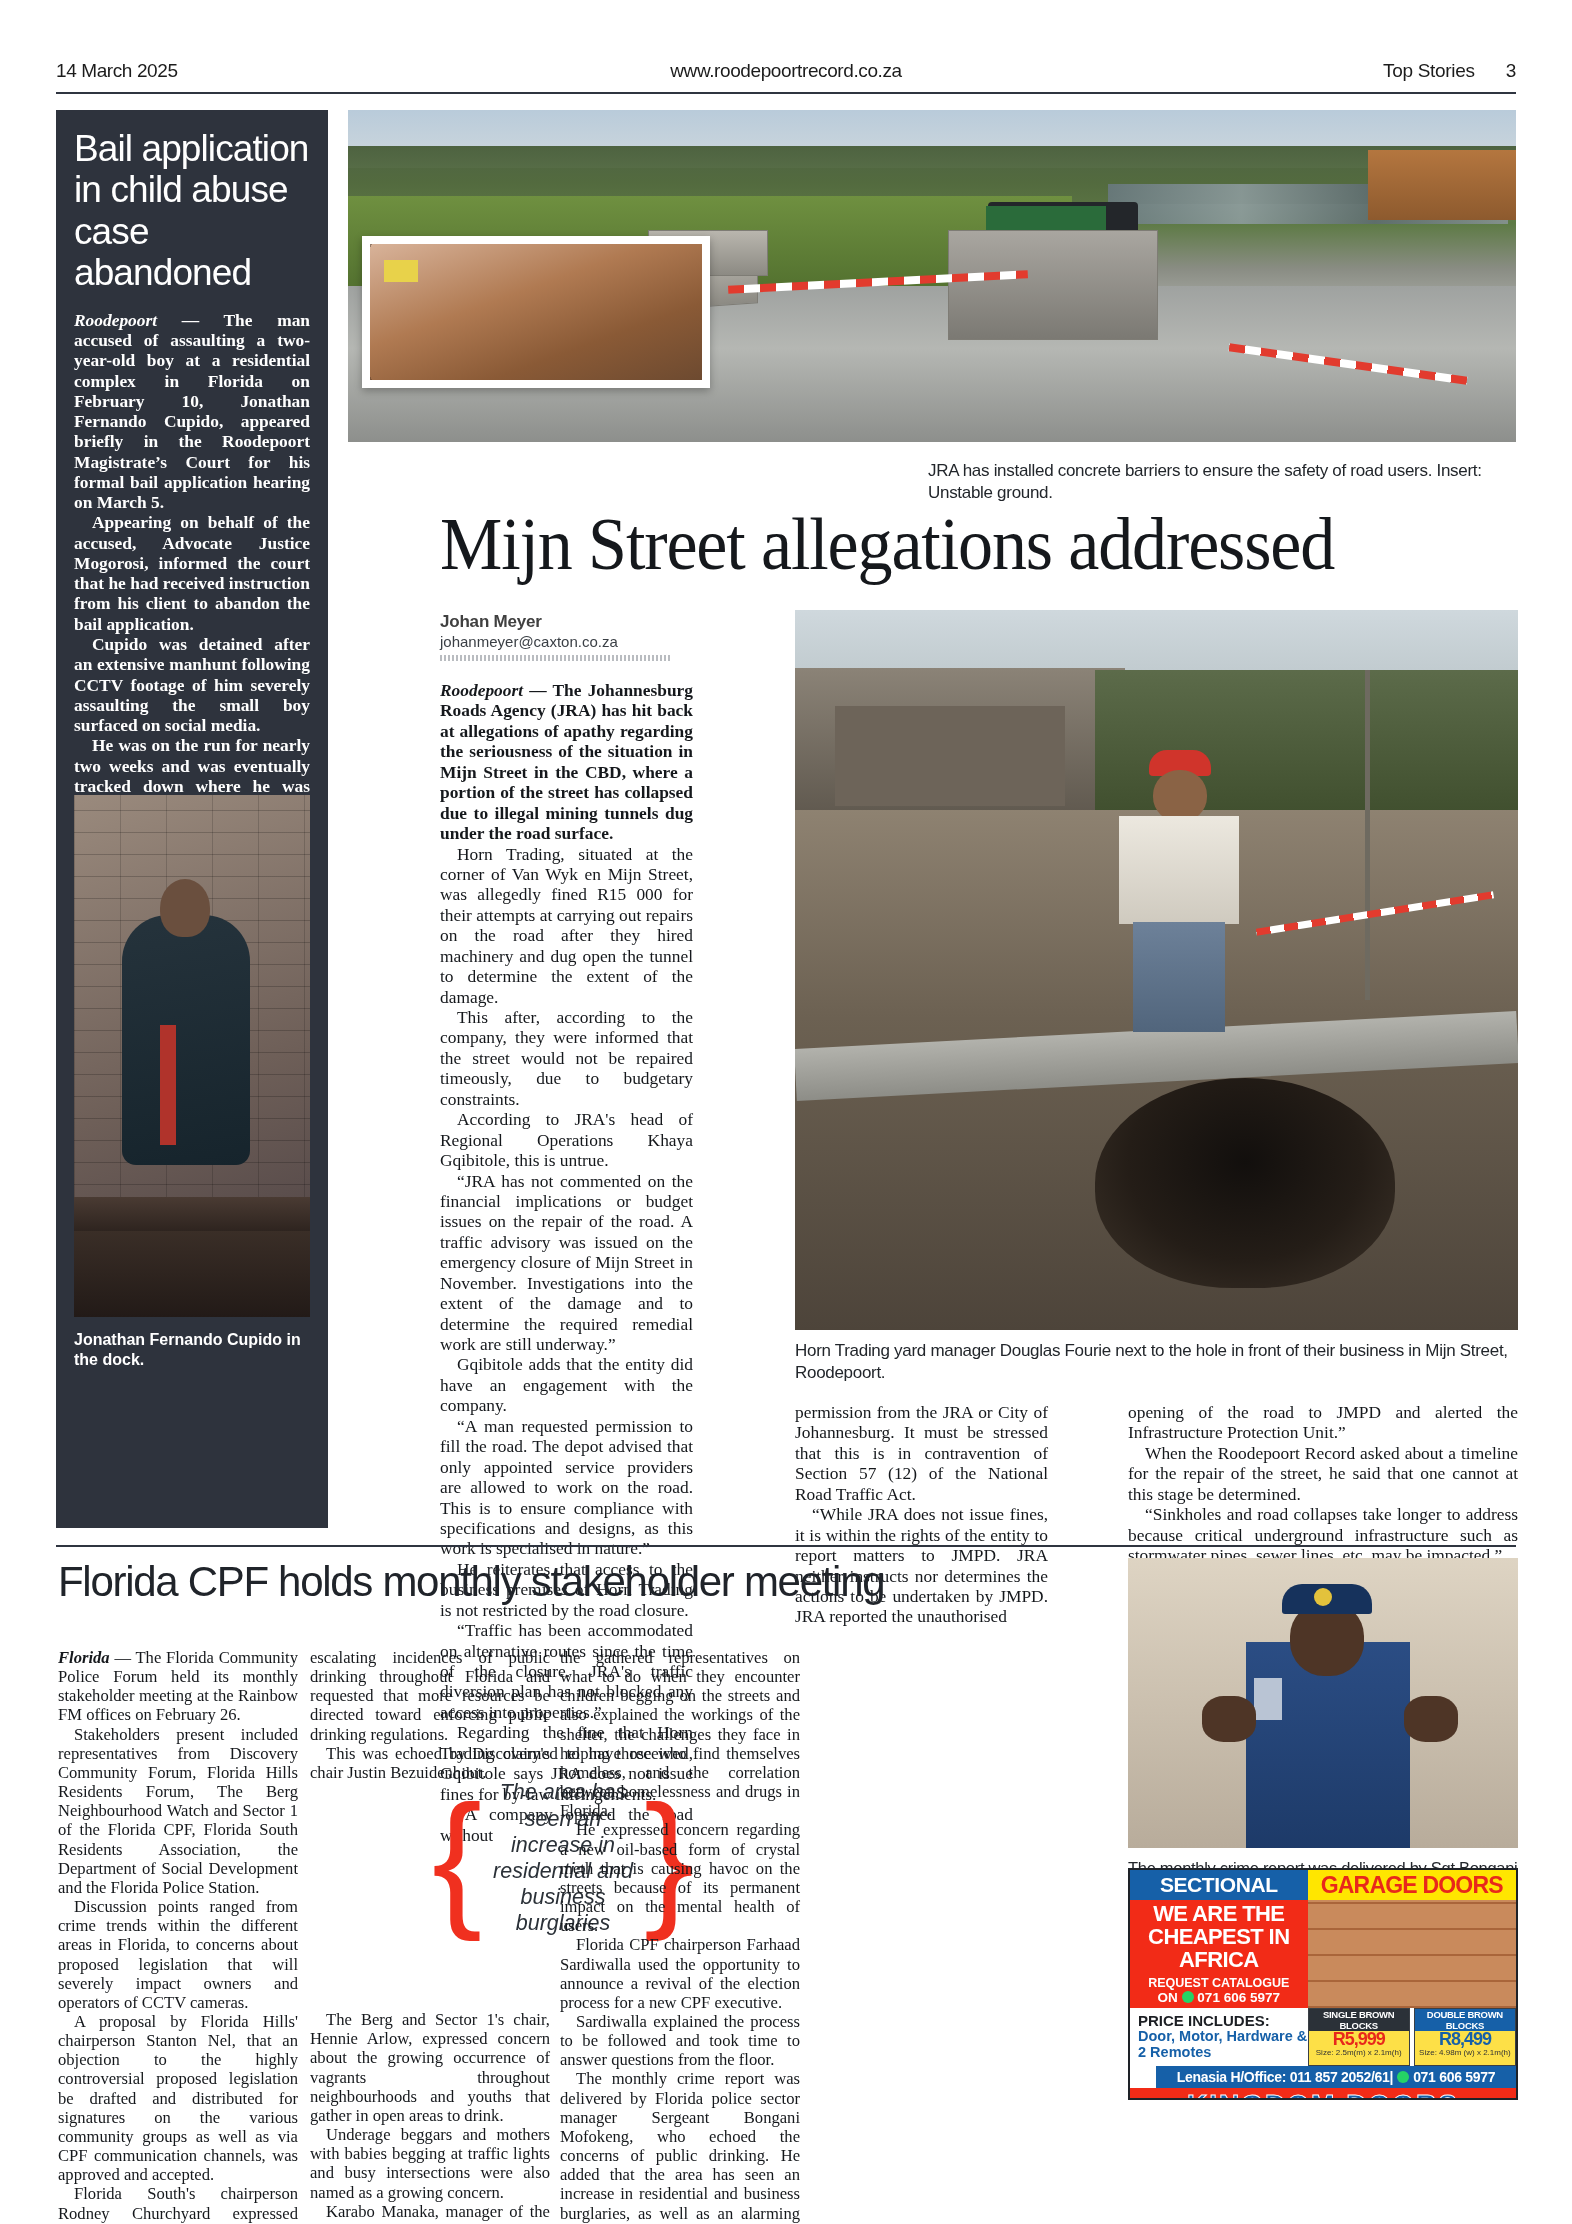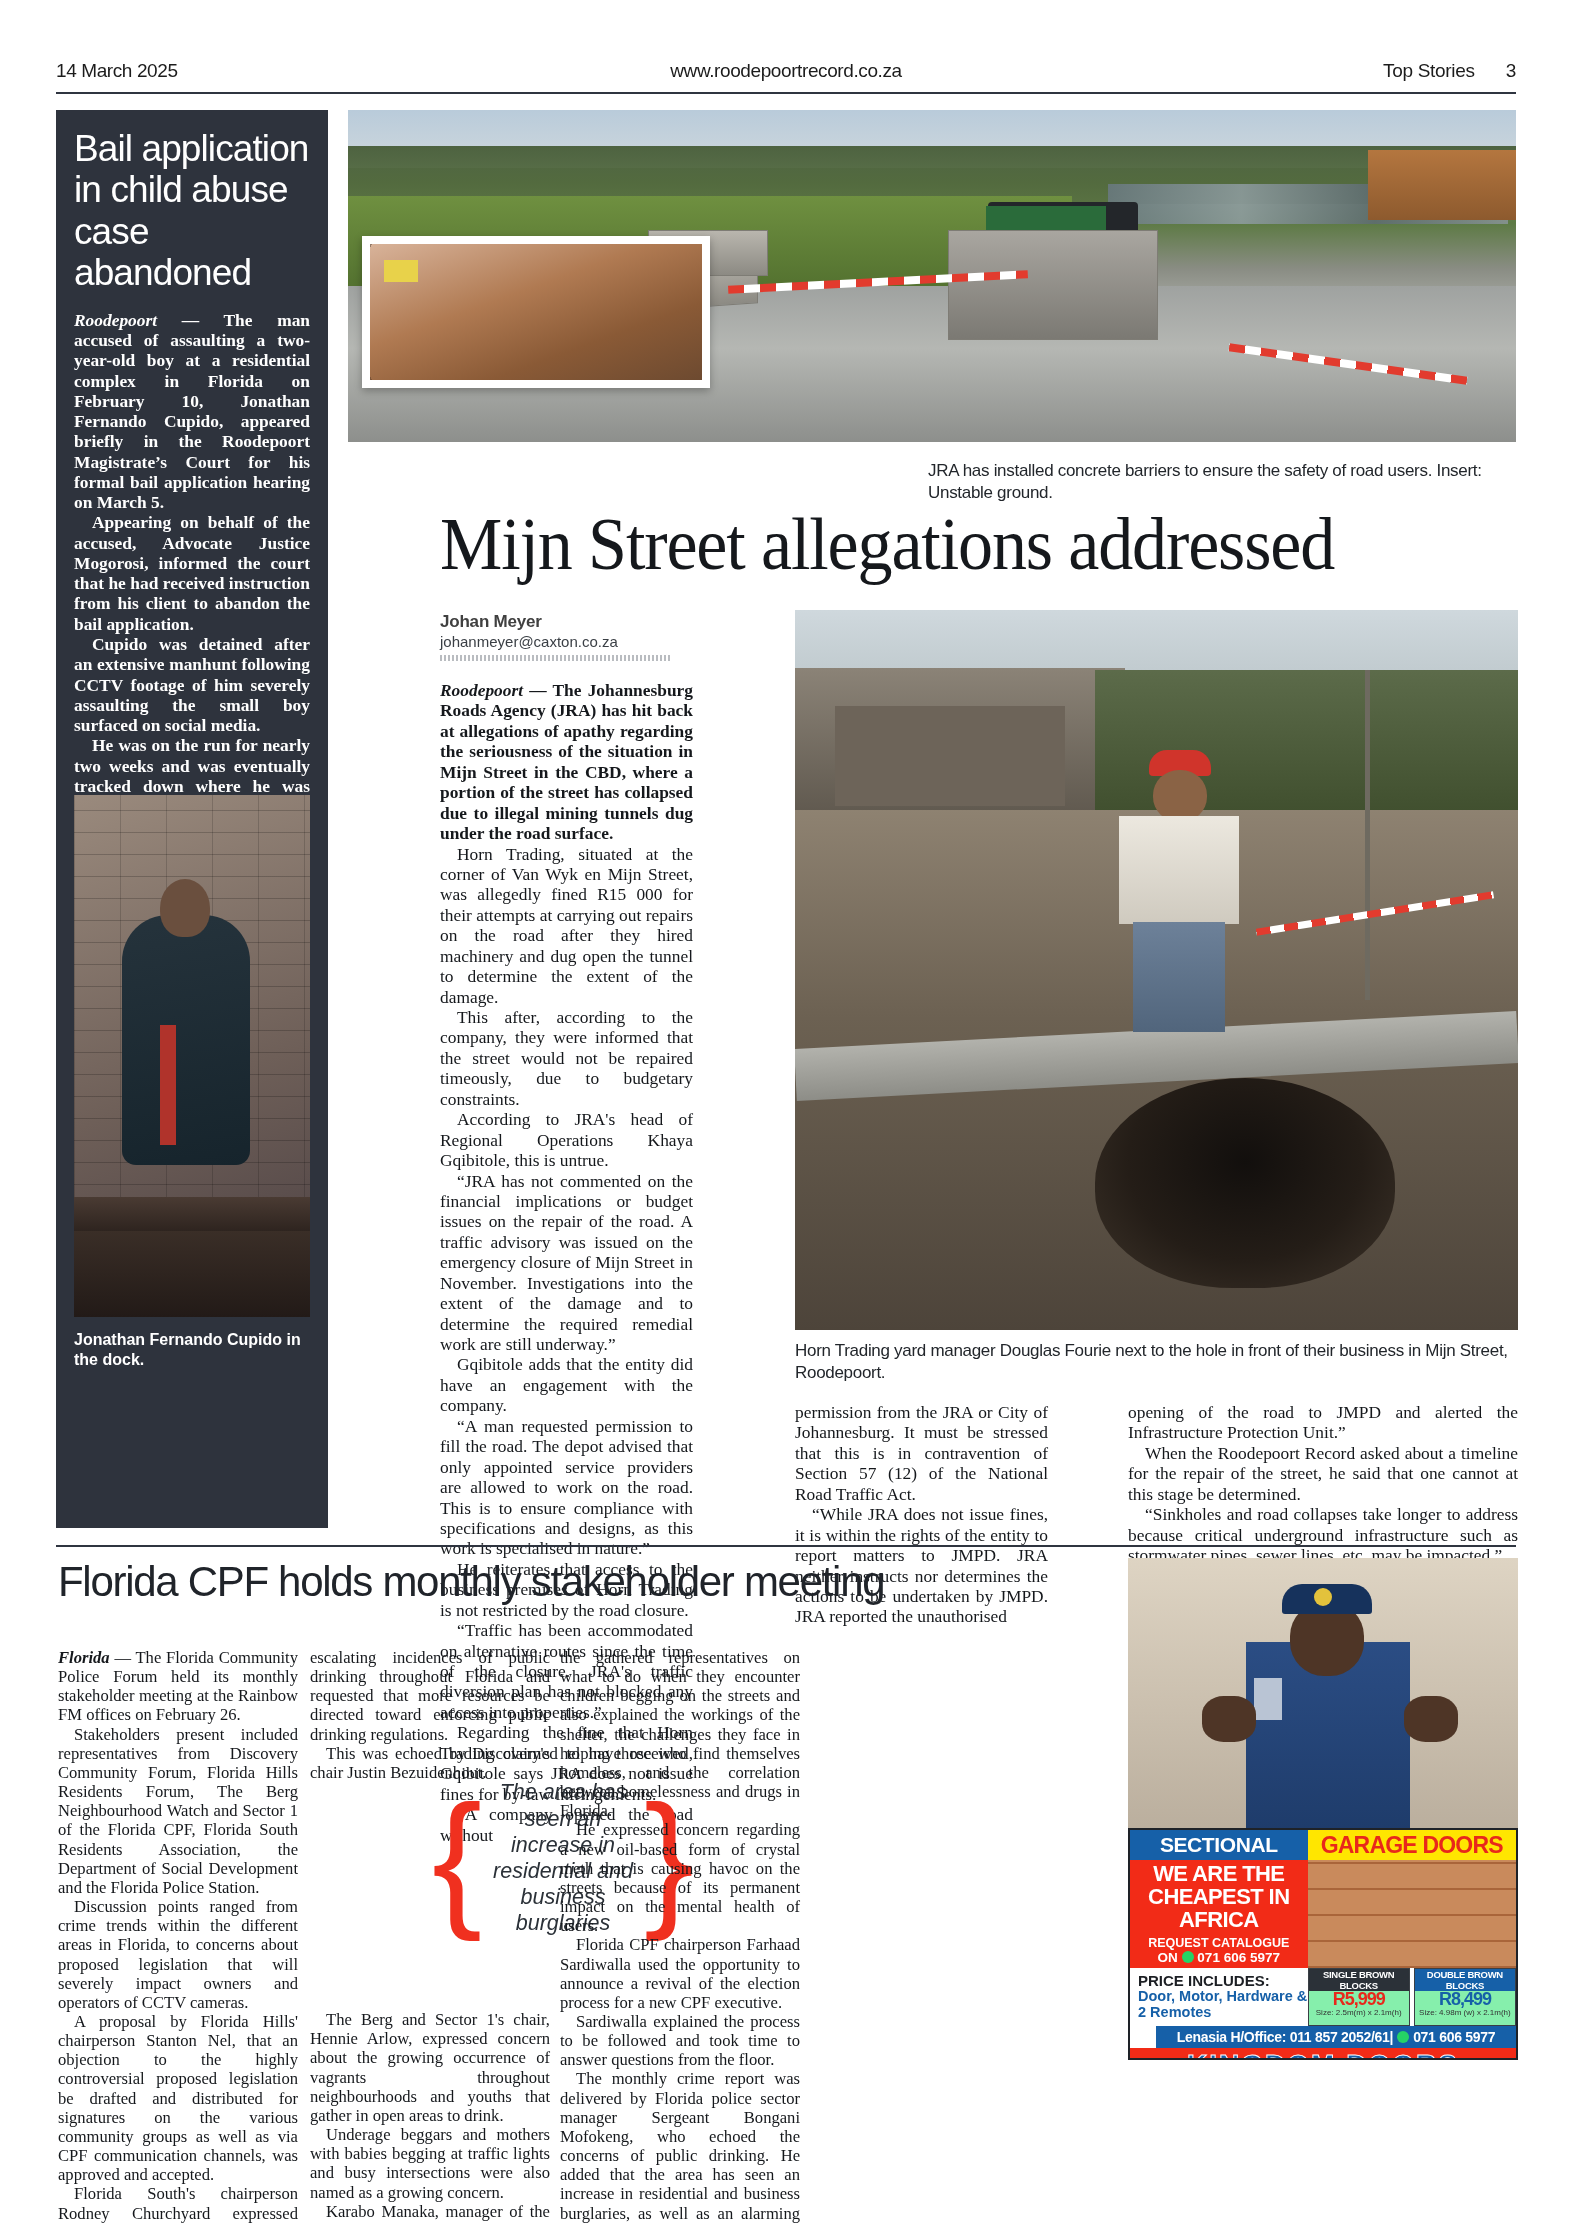--- a/index.html
+++ b/index.html
@@ -241,21 +241,21 @@
   .of-handR{ position:absolute; left:276px; top:138px; width:54px; height:46px; background:#4e3526; border-radius:40%;}
   .of-insig{ position:absolute; left:126px; top:120px; width:28px; height:42px; background:#b9c4d4;}
   .offcaption {
     position:absolute; left:1128px; top:1858px; width:390px;
     font-family:"Liberation Sans", sans-serif; font-size:16.5px; line-height:1.3; color:#22262b;
     letter-spacing:-0.3px;
   }
 
   
   .advert {
-    position:absolute; left:1128px; top:1828px; width:390px; height:232px;
+    position:absolute; left:1128px; top:1868px; width:390px; height:232px;
     border:2px solid #1e2228; background:#fff; overflow:hidden;
     font-family:"Liberation Sans", sans-serif;
   }
   .ad-row1 { display:flex; height:30px; }
   .ad-sect { width:46%; background:#1660a8; color:#fff; font-weight:bold; font-size:21px;
              display:flex; align-items:center; justify-content:center; letter-spacing:-0.4px;}
   .ad-gar  { flex:1; background:#ffe600; color:#e8281b; font-weight:bold; font-size:23px;
              display:flex; align-items:center; justify-content:center; letter-spacing:-0.8px;}
   .ad-row2 { display:flex; height:108px; }
   .ad-red  { width:46%; background:#f22b17; color:#fff; display:flex; flex-direction:column;
@@ -266,21 +266,21 @@
   .wa { display:inline-block; width:12px; height:12px; background:#25d366; border-radius:50%; vertical-align:-1px;}
   .ad-door { flex:1; background:
       repeating-linear-gradient(0deg, #a9653a 0 2px, #c98a5c 2px 26px),
       repeating-linear-gradient(90deg, #a9653a 0 2px, #c98a5c 2px 44px);
   }
   .ad-row3 { display:flex; height:58px; }
   .ad-price { width:46%; padding:4px 0 0 8px; color:#1660a8; }
   .ad-price .pi { font-weight:bold; font-size:15px; color:#1c1f24;}
   .ad-price .pd { font-weight:bold; font-size:14.5px; line-height:1.1; color:#1660a8;}
   .ad-tags { flex:1; display:flex; gap:4px; }
-  .ad-tag { flex:1; border:1px solid #3a3f45; background:#86efac; text-align:center; }
+  .ad-tag { flex:1; border:1px solid #3a3f45; background:#fde047; text-align:center; }
   .ad-tag .t { font-size:9.5px; font-weight:bold; color:#fff; background:#2b3138; letter-spacing:-0.3px;}
   .ad-tag.blue .t { background:#1660a8; }
   .ad-tag .v { font-weight:bold; font-size:18px; line-height:.92; color:#e8281b; letter-spacing:-1px;}
   .ad-tag.blue .v { color:#1660a8; }
   .ad-tag .s { font-size:8px; color:#333; }
   .ad-row4 { height:22px; background:#1660a8; color:#fff; font-weight:bold; font-size:14px;
              display:flex; align-items:center; justify-content:center; letter-spacing:-0.3px;margin-left:26px;}
   .ad-row5 { height:34px; background:#f22b17; display:flex; align-items:center; justify-content:center;}
   .ad-row5 span { font-weight:bold; font-size:28px; color:#1660a8; letter-spacing:2px;
                   -webkit-text-stroke:1px #fff; }

